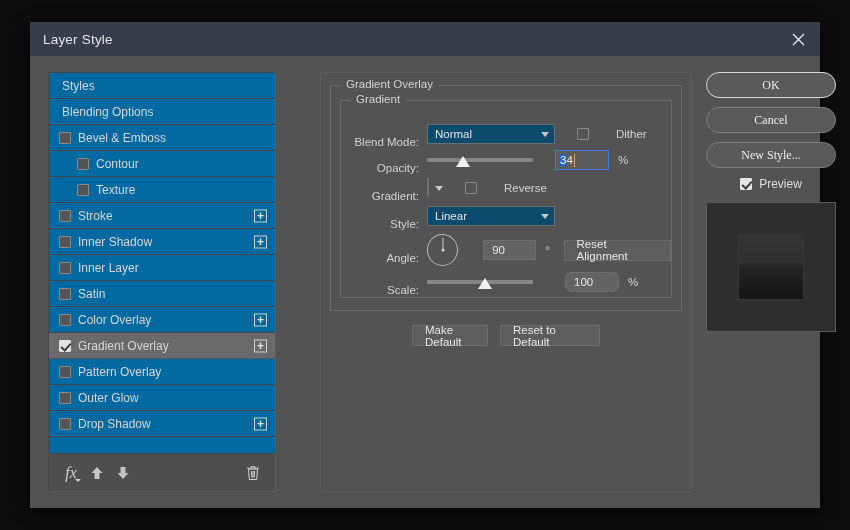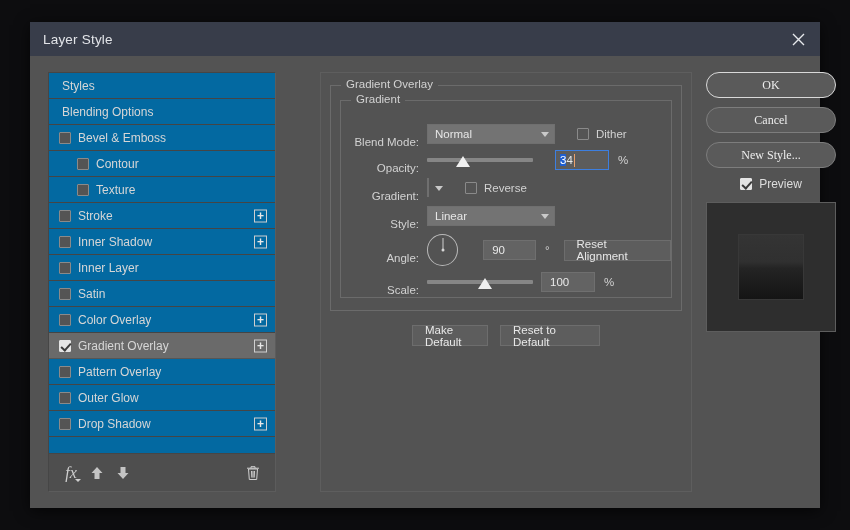--- a/index.html
+++ b/index.html
@@ -190,21 +190,21 @@
     padding-right: 8px;
     color: #d2d2d2;
     font-size: 11.5px;
     flex: 0 0 auto;
     margin-top: 16px;
   }
 
   select.psel, .psel {
     appearance: none;
     -webkit-appearance: none;
-    background: #737373;
+    background: #0c4a6e;
     border: 1px solid #6f6f6f;
     color: #e6e6e6;
     font-size: 11.5px;
     font-family: "Liberation Sans", sans-serif;
     height: 20px;
     padding: 0 20px 0 7px;
     outline: none;
     position: relative;
     display: flex;
     align-items: center;
@@ -279,20 +279,21 @@
     transform: translateX(-7px);
     cursor: pointer;
   }
 
   .ckrow {
     display: flex;
     align-items: center;
     color: #d2d2d2;
     font-size: 11.5px;
     cursor: pointer;
+    gap: 20px;
   }
   .ckrow .cb { margin-right: 7px; }
 
   .grad-swatch {
     width: 110px; height: 19px;
     border: 1px solid #6f6f6f;
     position: relative;
     overflow: hidden;
   }
   .grad-checker {
@@ -576,21 +577,21 @@
               <span>Reset Alignment</span>
             </span>
           </div>
 
           <div class="row" style="top:170px;">
             <span class="row-label">Scale:</span>
             <span class="slider" id="scale-slider">
               <span class="track"></span>
               <span class="thumb" style="left: 55%;"></span>
             </span>
-            <span class="numfield" style="margin-left:8px;">
+            <span class="numfield" style="margin-left:32px;border-radius:6px;">
               <span>100</span>
             </span>
             <span class="unit">%</span>
           </div>
 
         </div>
       </div>
 
       <div style="position:absolute; left:0; right:0; top:252px; display:flex; justify-content:center; gap:12px;">
         <span class="pbtn" style="width:76px;">

